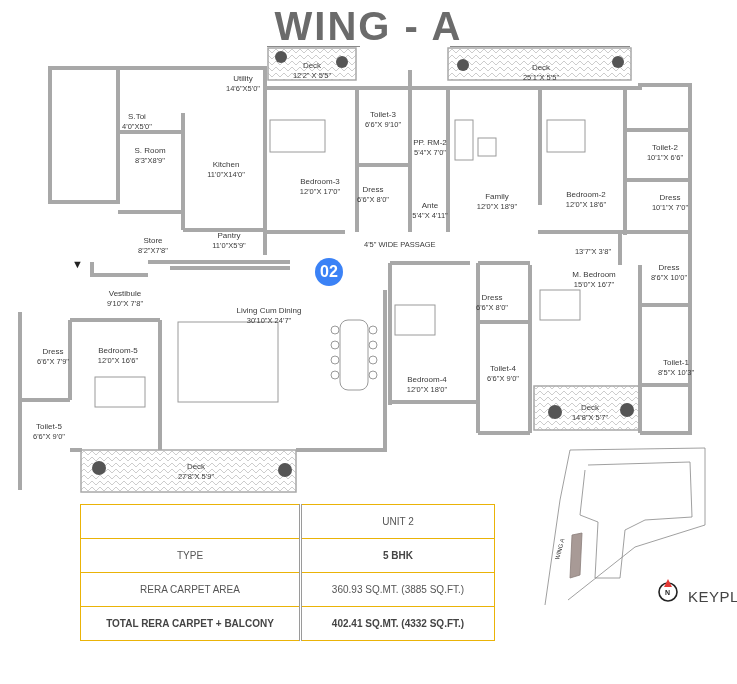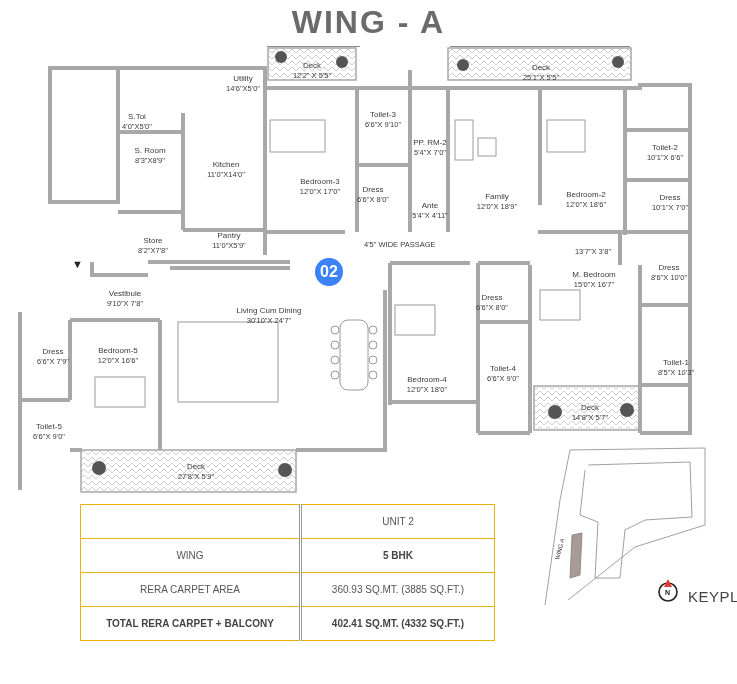--- a/index.html
+++ b/index.html
@@ -1,19 +1,19 @@
 <!DOCTYPE html>
 <html><head>
 <meta charset="utf-8">
 <style>
   html, body { margin: 0; padding: 0; background: #ffffff; }
   body { width: 737px; height: 684px; position: relative; overflow: hidden;
          font-family: "Liberation Sans", sans-serif; color: #3a3a3a; }
   .title { position: absolute; left: 0; width: 737px; top: 4px; text-align: center;
-           font-size: 32px; font-weight: bold; color: #6b6b6b; letter-spacing: 2px; }
+           font-size: 40px; font-weight: bold; color: #6b6b6b; letter-spacing: 2px; }
   .title-line { position: absolute; top: 46px; height: 1px; background: #8a8a8a; }
   svg.plan { position: absolute; left: 0; top: 0; }
   .lbl { position: absolute; text-align: center; font-size: 8px; line-height: 10px;
          color: #3a3a3a; white-space: nowrap; transform: translateX(-50%); }
   .lbl .dim { display: block; font-size: 7.5px; }
   .passage { position: absolute; font-size: 7.5px; color: #3a3a3a; white-space: nowrap; }
   .badge { position: absolute; left: 315px; top: 258px; width: 28px; height: 28px; border-radius: 50%;
            background: #3b82f6; color: #fff; font-weight: bold; font-size: 16px;
            display: flex; align-items: center; justify-content: center; }
   table.area { position: absolute; left: 80px; top: 504px; width: 415px; border-collapse: collapse;
@@ -179,21 +179,21 @@
 <div class="badge">02</div>
 <div class="arrow-down">▼</div>
 
 <table class="area">
   <tbody>
       <tr>
     <td class="c1"></td>
     <td>UNIT 2</td>
   </tr>
   <tr>
-    <td class="c1">WING</td>
+    <td class="c1">TYPE</td>
     <td style="font-weight:bold;color:#444">5 BHK</td>
   </tr>
   <tr>
     <td class="c1">RERA CARPET AREA</td>
     <td>360.93 SQ.MT. (3885 SQ.FT.)</td>
   </tr>
   <tr class="bold">
     <td class="c1">TOTAL RERA CARPET + BALCONY</td>
     <td>402.41 SQ.MT. (4332 SQ.FT.)</td>
   </tr>

